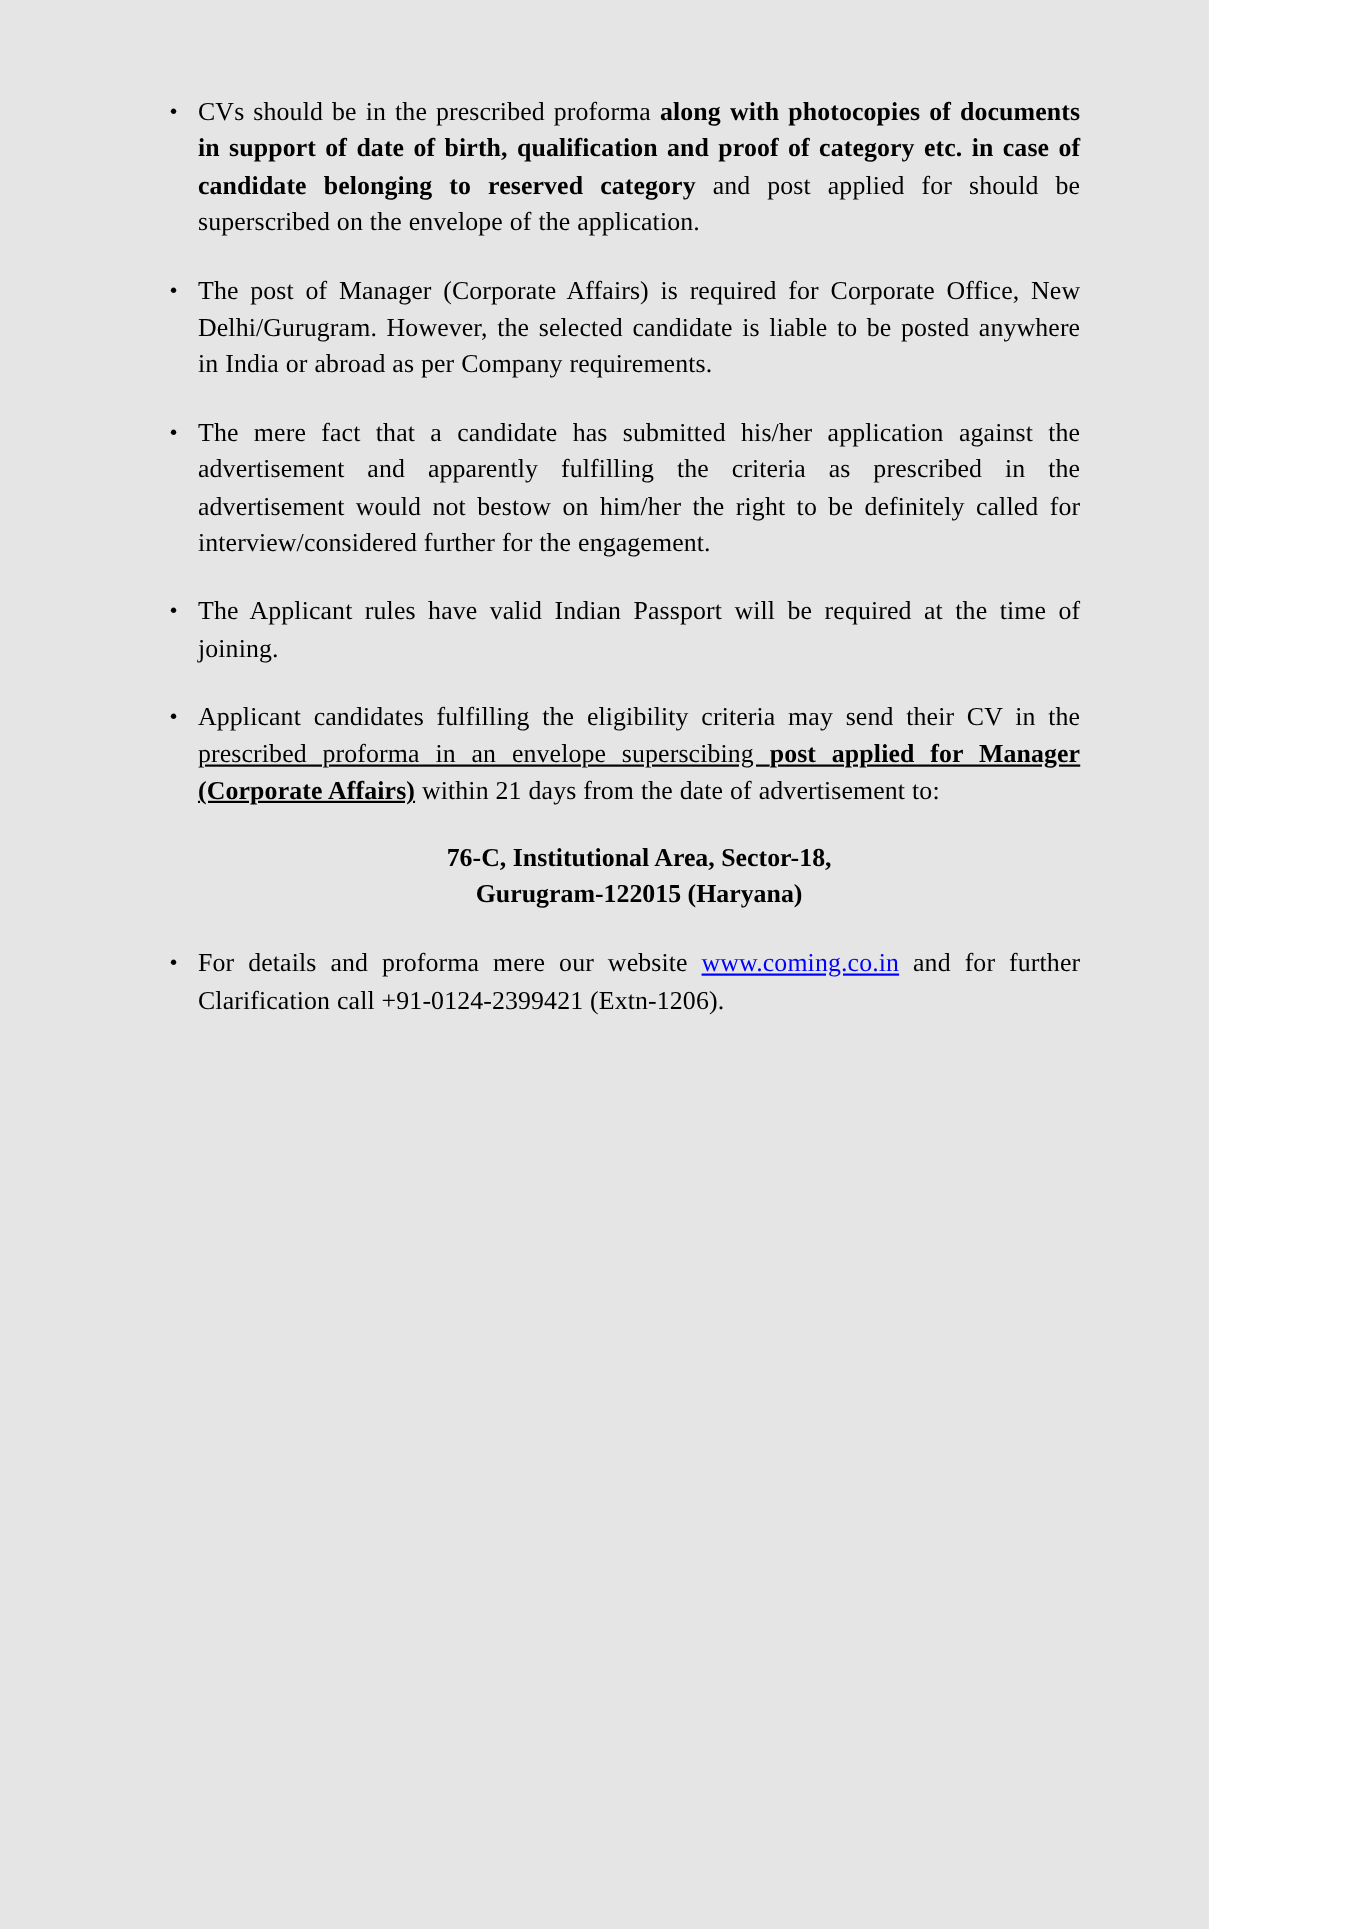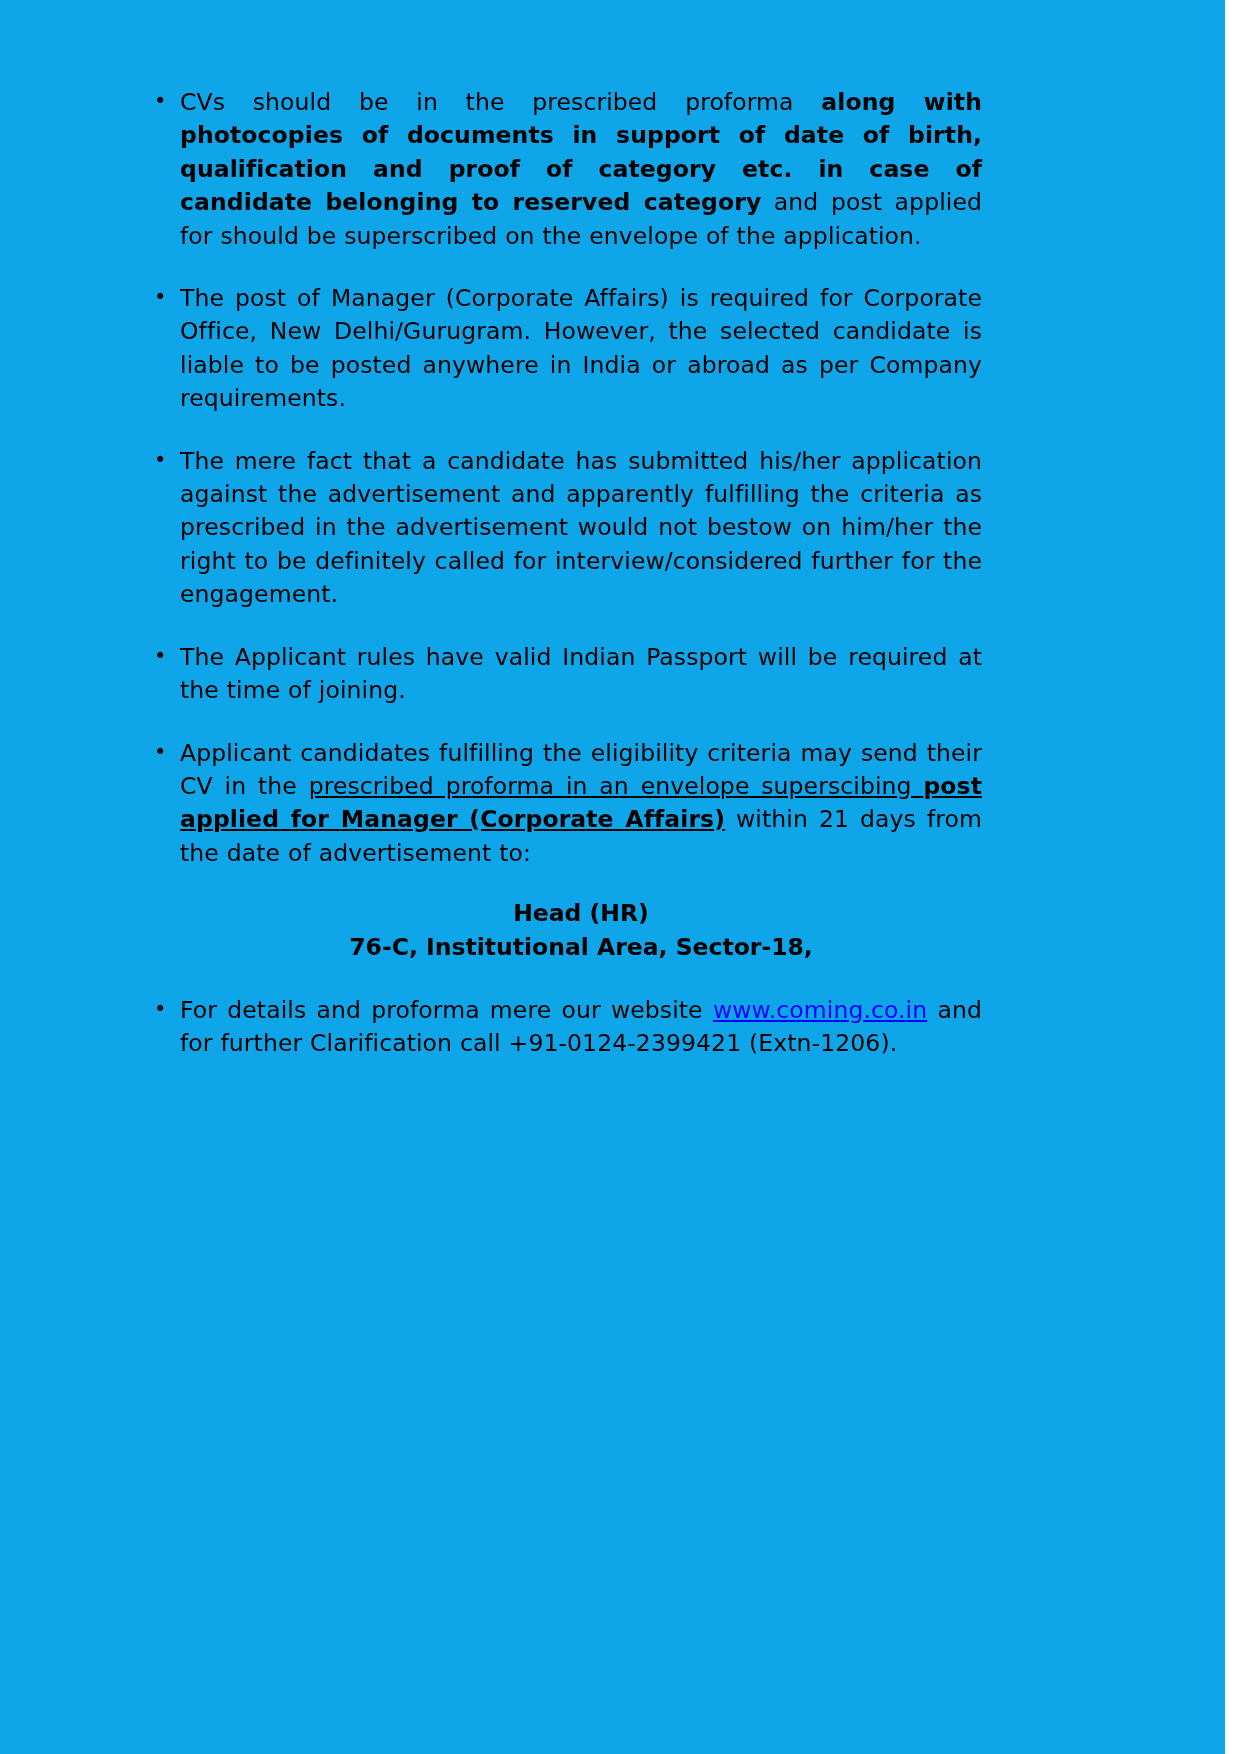--- a/index.html
+++ b/index.html
@@ -7,25 +7,26 @@
     margin: 0;
     padding: 0;
     background: #ffffff;
   }
   body {
     font-family: "DejaVu Sans", sans-serif;
     color: #000000;
   }
   .page {
     position: relative;
-    width: 1225px;
+    width: 1099px;
     height: 1754px;
-    background: #0ea5e9;
+    background: #e5e5e5;
     box-sizing: border-box;
     overflow: hidden;
+    font-family: Liberation Serif, serif;
   }
   .content {
     position: absolute;
     left: 152px;
     top: 86px;
     width: 830px;
   }
   ul.bullets {
     list-style: none;
     margin: 0;
@@ -103,22 +104,22 @@
         <span>The Applicant rules have valid Indian Passport will be required at the time of joining.</span>
       </li>
 
 
       <li class="bullet tight-gap">
         <span>Applicant candidates fulfilling the eligibility criteria may send their CV in the </span><span class="ul-span">prescribed proforma in an envelope superscibing </span><b class="ul-span">post applied for Manager (Corporate Affairs)</b><span> within 21 days from the date of advertisement to:</span>
       </li>
     </ul>
 
     <div class="address-block">
-      <span class="address-line">Head (HR)</span>
       <span class="address-line">76-C, Institutional Area, Sector-18,</span>
+      <span class="address-line">Gurugram-122015 (Haryana)</span>
     </div>
 
     <ul class="bullets">
       <li class="bullet">
         <span>For details and proforma mere our website </span><a class="weblink" href="#">www.coming.co.in</a><span> and for further Clarification call +91-0124-2399421 (Extn-1206).</span>
       </li>
     </ul>
 
   </div>
 </div>

